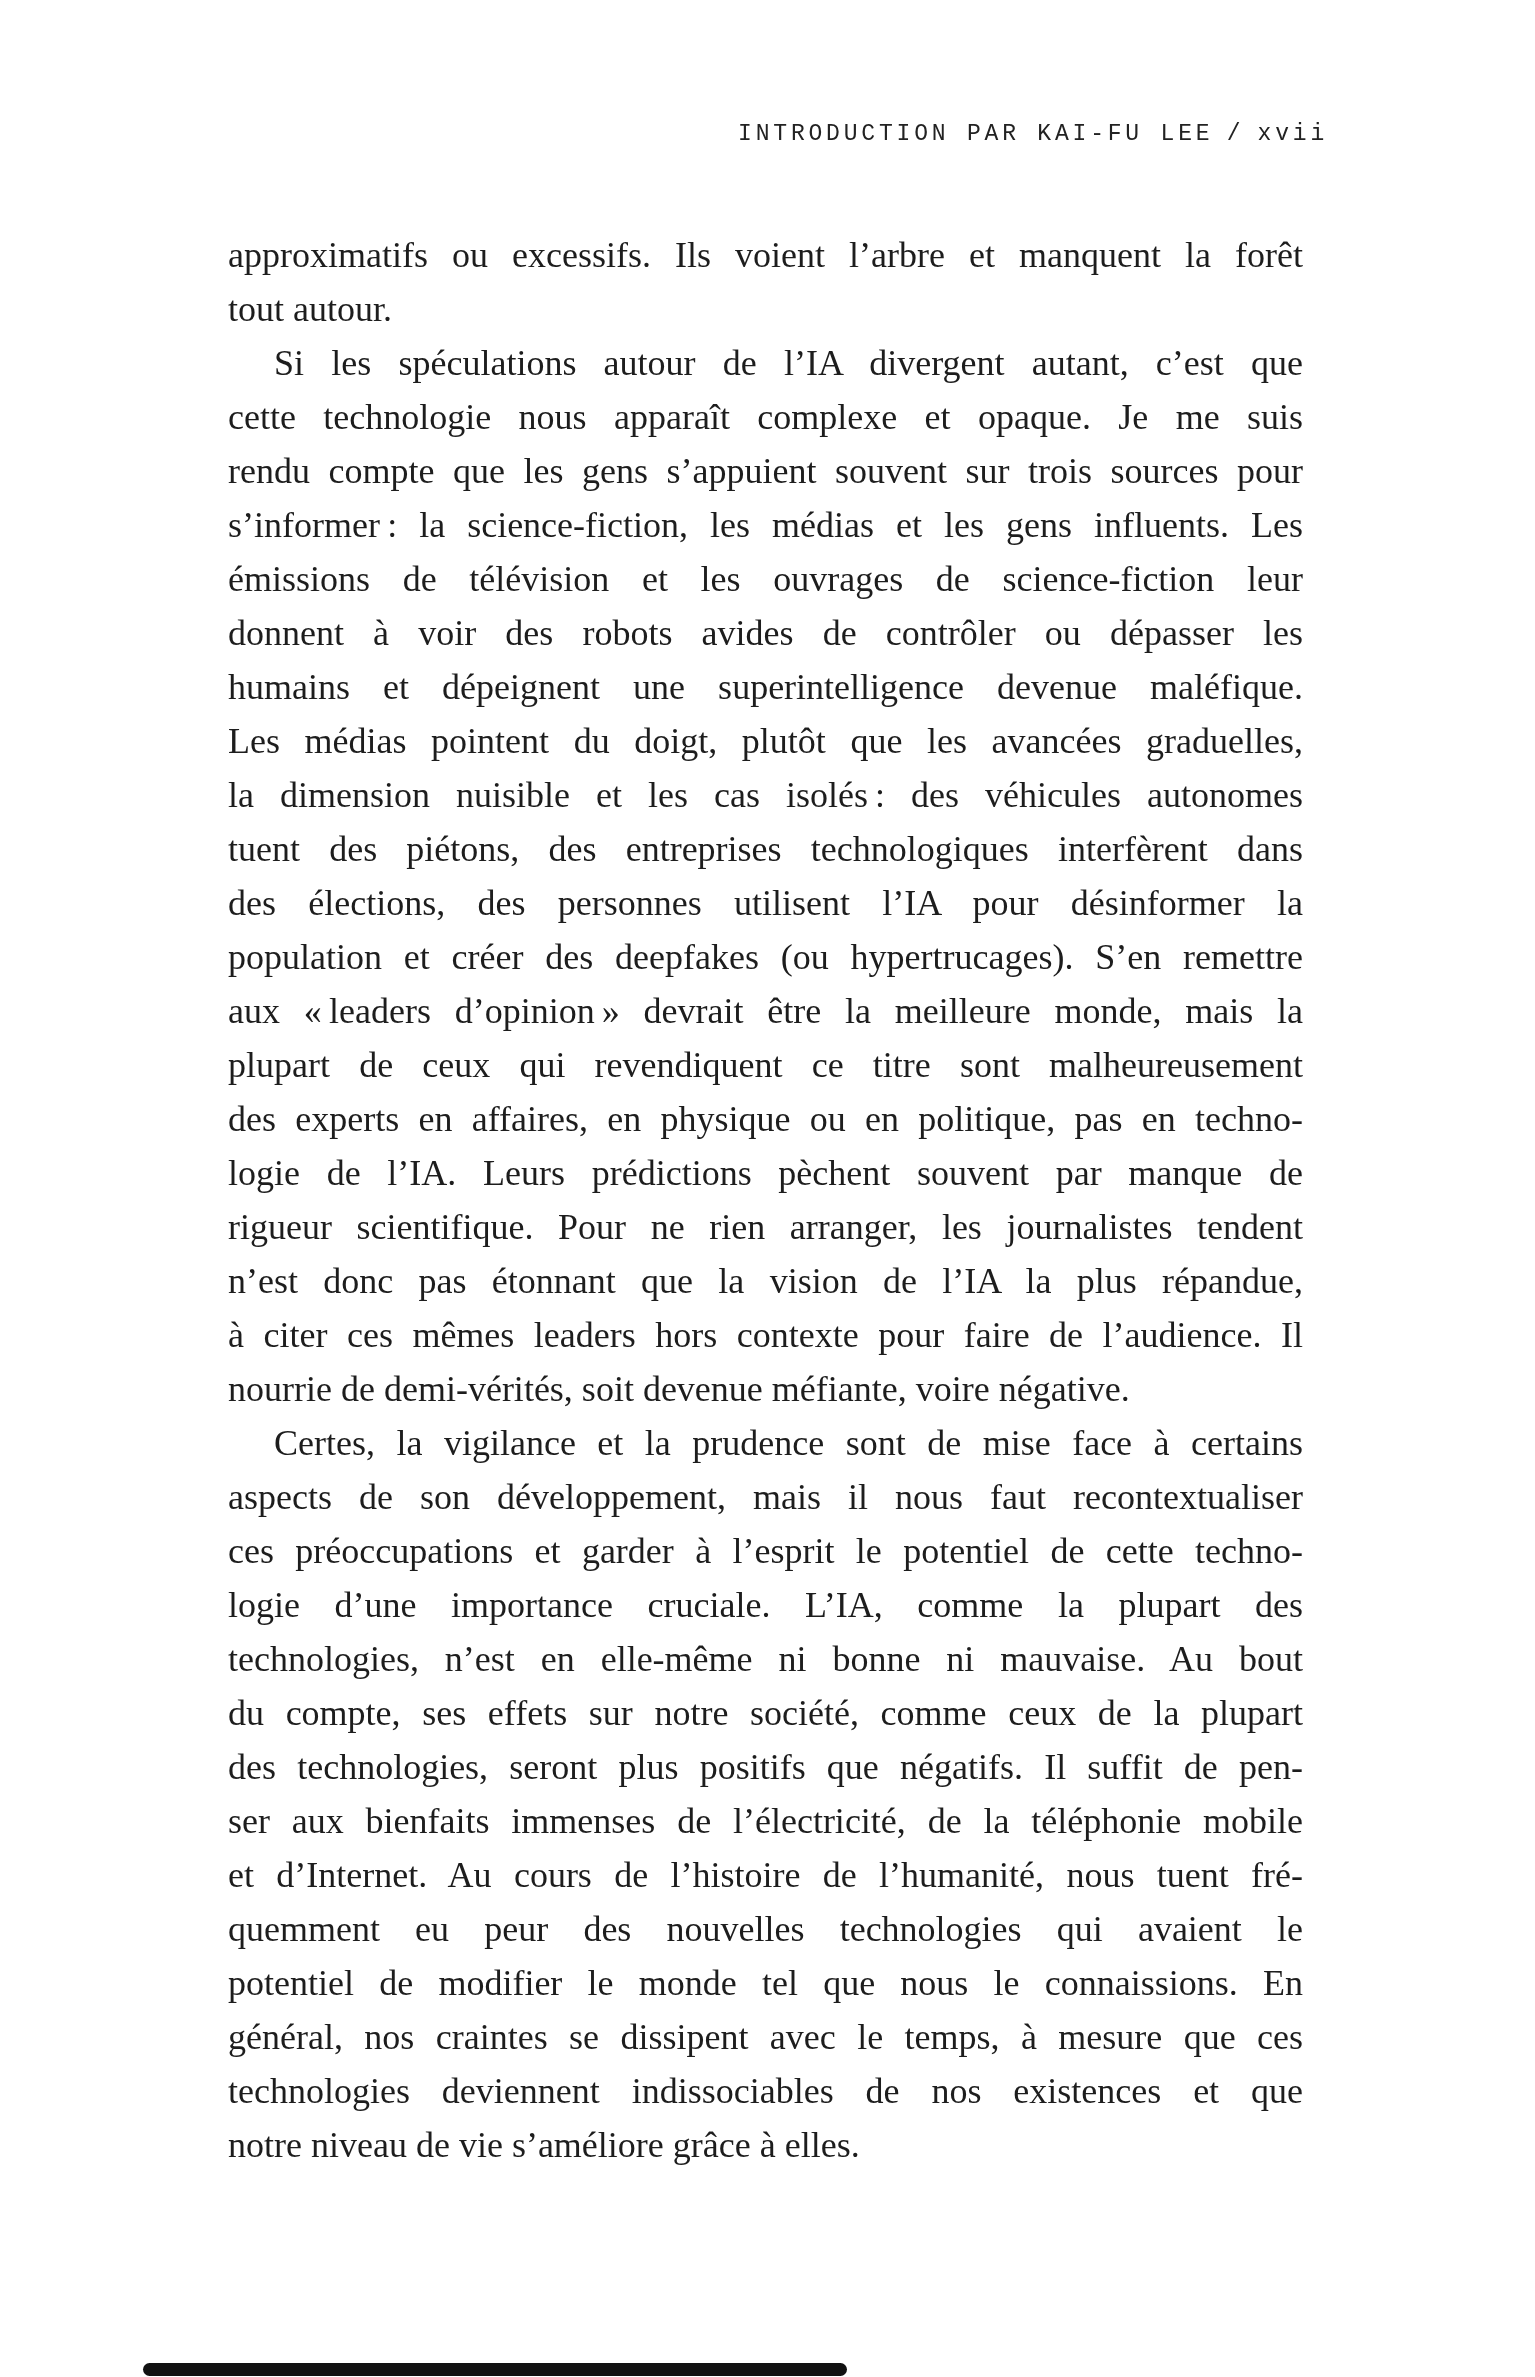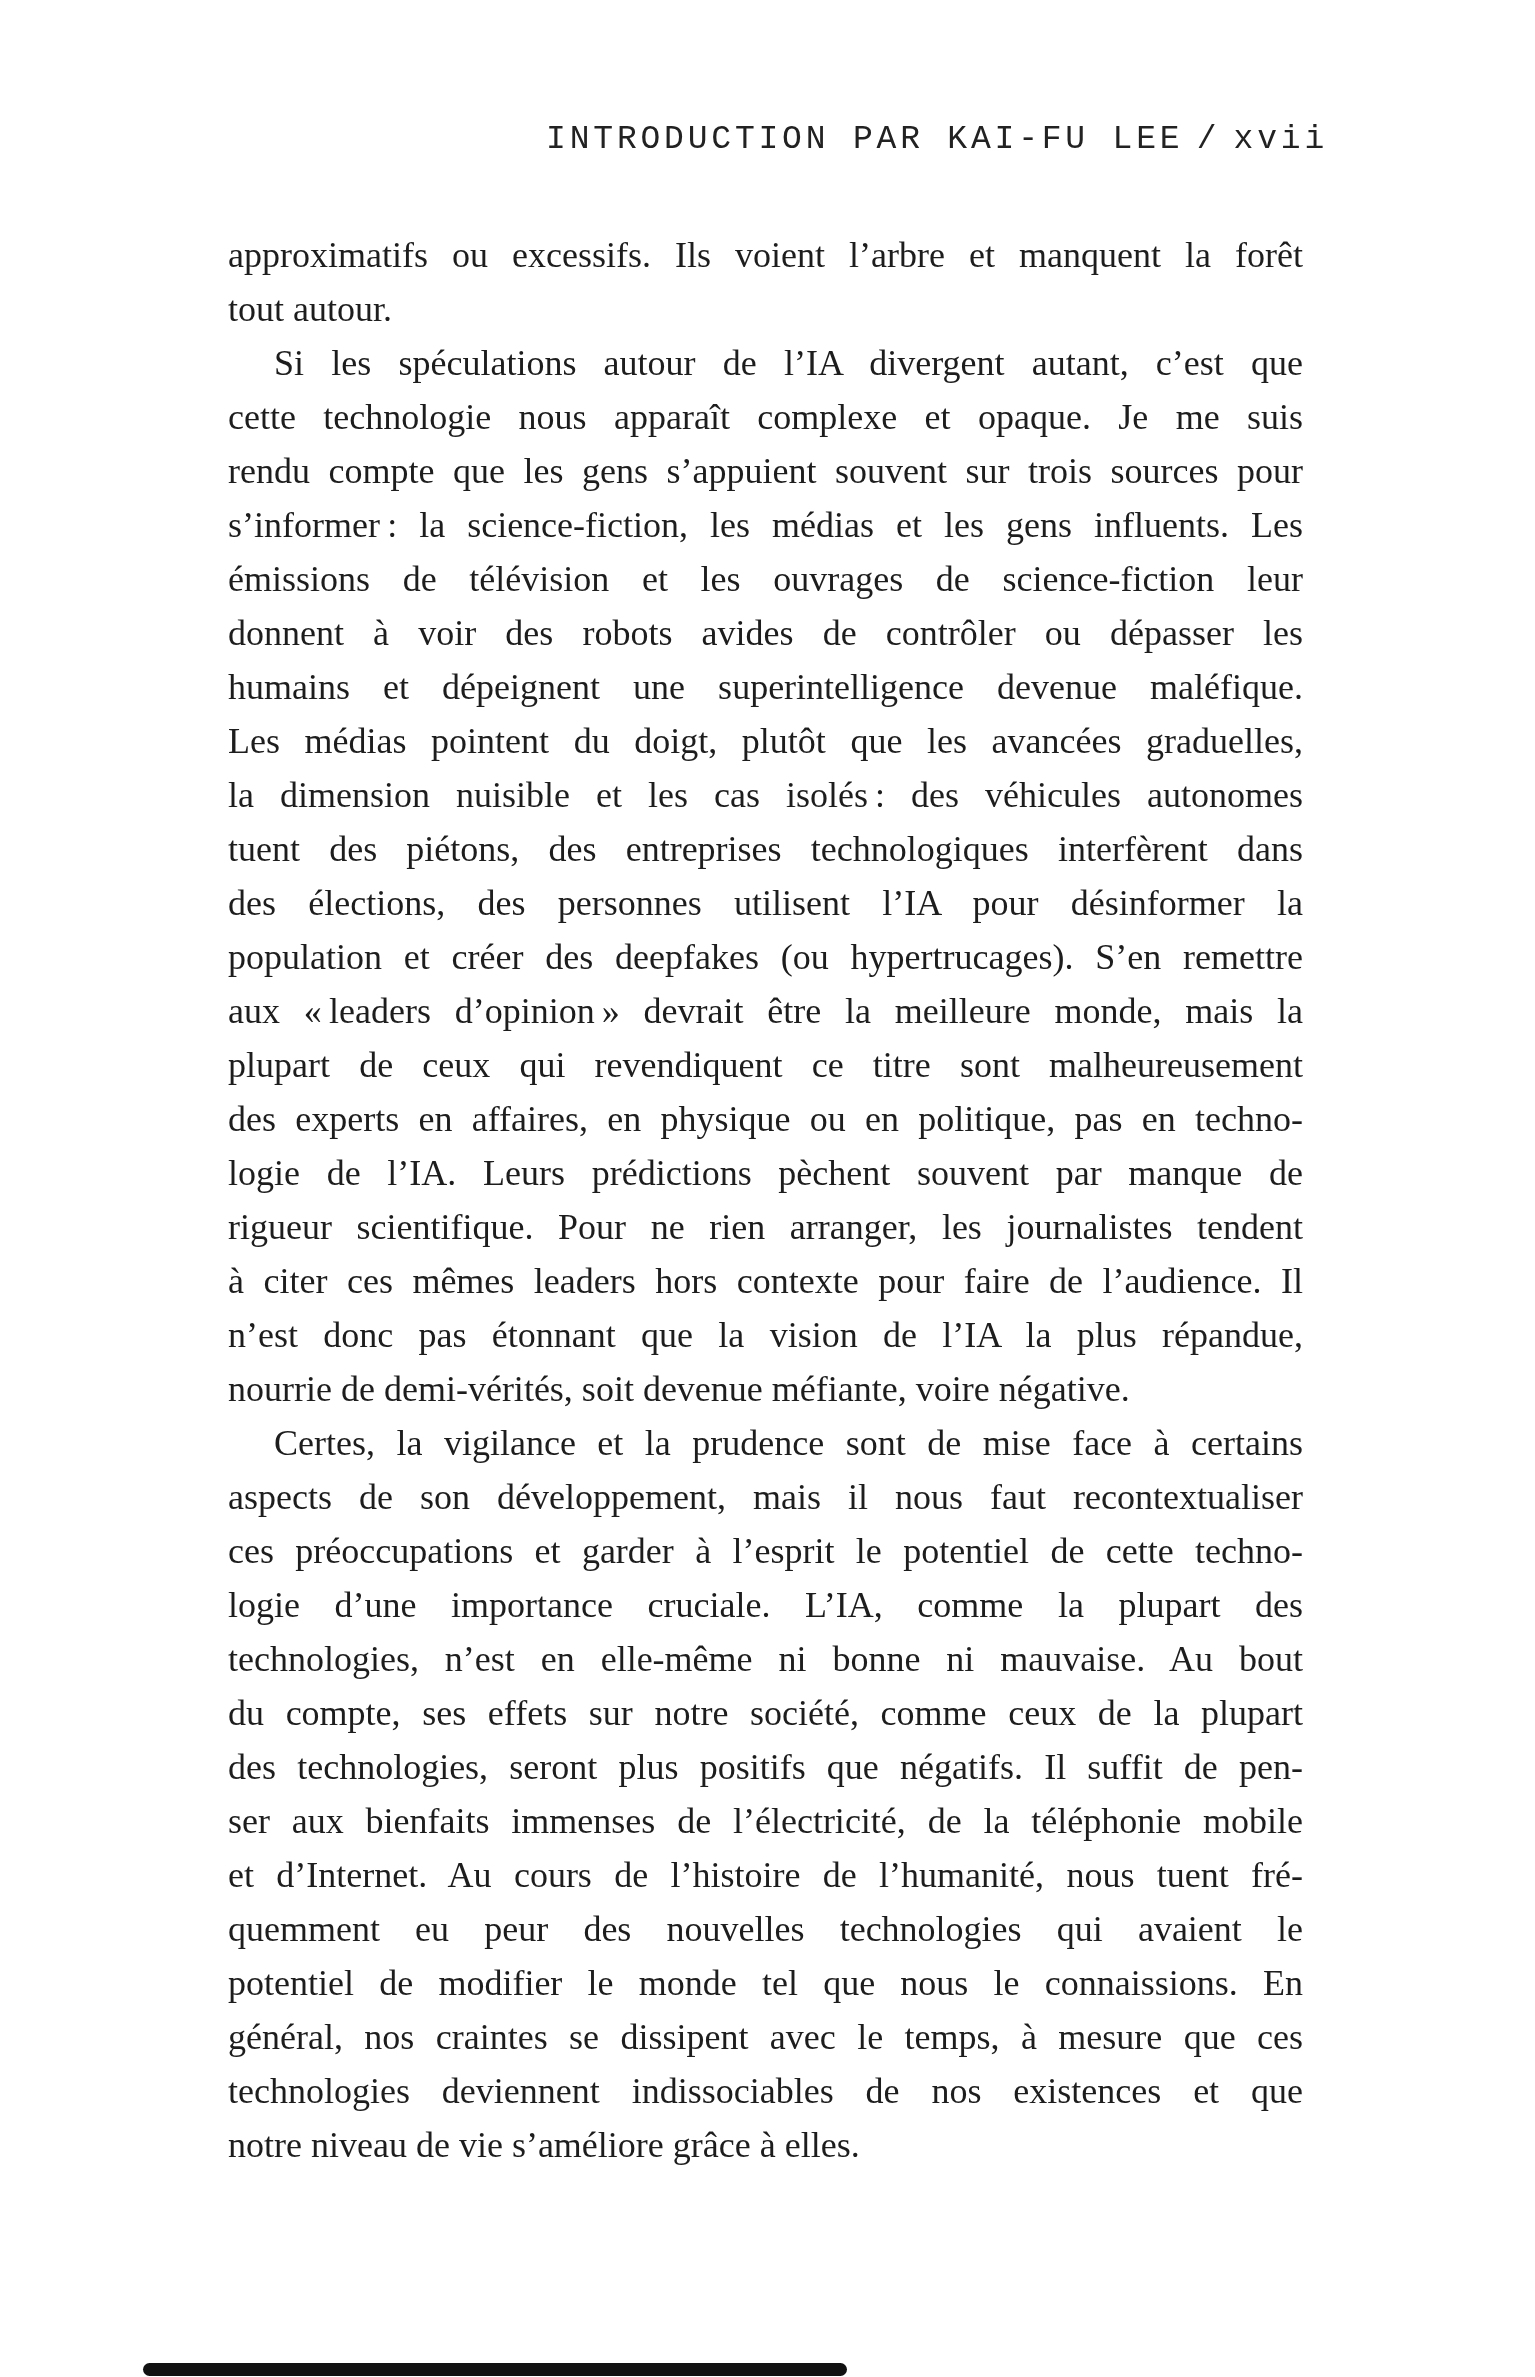--- a/index.html
+++ b/index.html
@@ -17,21 +17,21 @@
     overflow: hidden;
   }
   .header {
     position: absolute;
     top: 121px;
     left: 244px;
     width: 1084px;
     text-align: right;
     white-space: nowrap;
     font-family: "Liberation Mono", "DejaVu Sans Mono", monospace;
-    font-size: 33px;
+    font-size: 23px;
     letter-spacing: 3.8px;
     color: var(--header_ink, #222222);
   }
   .header .sep {
     margin: 0 13.3px;
   }
   .body-text {
     position: absolute;
     top: 228px;
     left: 228px;
@@ -89,22 +89,22 @@
         <div class="line">Les médias pointent du doigt, plutôt que les avancées graduelles,</div>
         <div class="line">la dimension nuisible et les cas isolés : des véhicules autonomes</div>
         <div class="line">tuent des piétons, des entreprises technologiques interfèrent dans</div>
         <div class="line">des élections, des personnes utilisent l’IA pour désinformer la</div>
         <div class="line"><span>population et créer des </span><span class="em">deepfakes</span><span> (ou hypertrucages). S’en remettre</span></div>
         <div class="line">aux « leaders d’opinion » devrait être la meilleure monde, mais la</div>
         <div class="line">plupart de ceux qui revendiquent ce titre sont malheureusement</div>
         <div class="line">des experts en affaires, en physique ou en politique, pas en techno-</div>
         <div class="line">logie de l’IA. Leurs prédictions pèchent souvent par manque de</div>
         <div class="line">rigueur scientifique. Pour ne rien arranger, les journalistes tendent</div>
+        <div class="line">n’est donc pas étonnant que la vision de l’IA la plus répandue,</div>
         <div class="line">à citer ces mêmes leaders hors contexte pour faire de l’audience. Il</div>
-        <div class="line">n’est donc pas étonnant que la vision de l’IA la plus répandue,</div>
         <div class="line para-end">nourrie de demi-vérités, soit devenue méfiante, voire négative.</div>
       </div>
       <div class="paragraph">
         <div class="line para-start">Certes, la vigilance et la prudence sont de mise face à certains</div>
         <div class="line">aspects de son développement, mais il nous faut recontextualiser</div>
         <div class="line">ces préoccupations et garder à l’esprit le potentiel de cette techno-</div>
         <div class="line">logie d’une importance cruciale. L’IA, comme la plupart des</div>
         <div class="line">technologies, n’est en elle-même ni bonne ni mauvaise. Au bout</div>
         <div class="line">du compte, ses effets sur notre société, comme ceux de la plupart</div>
         <div class="line">des technologies, seront plus positifs que négatifs. Il suffit de pen-</div>

